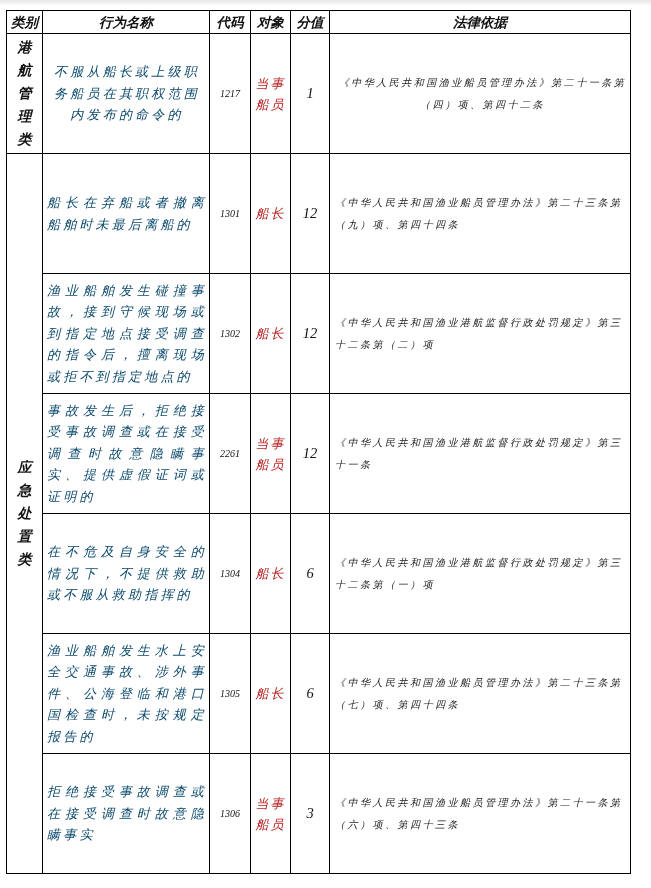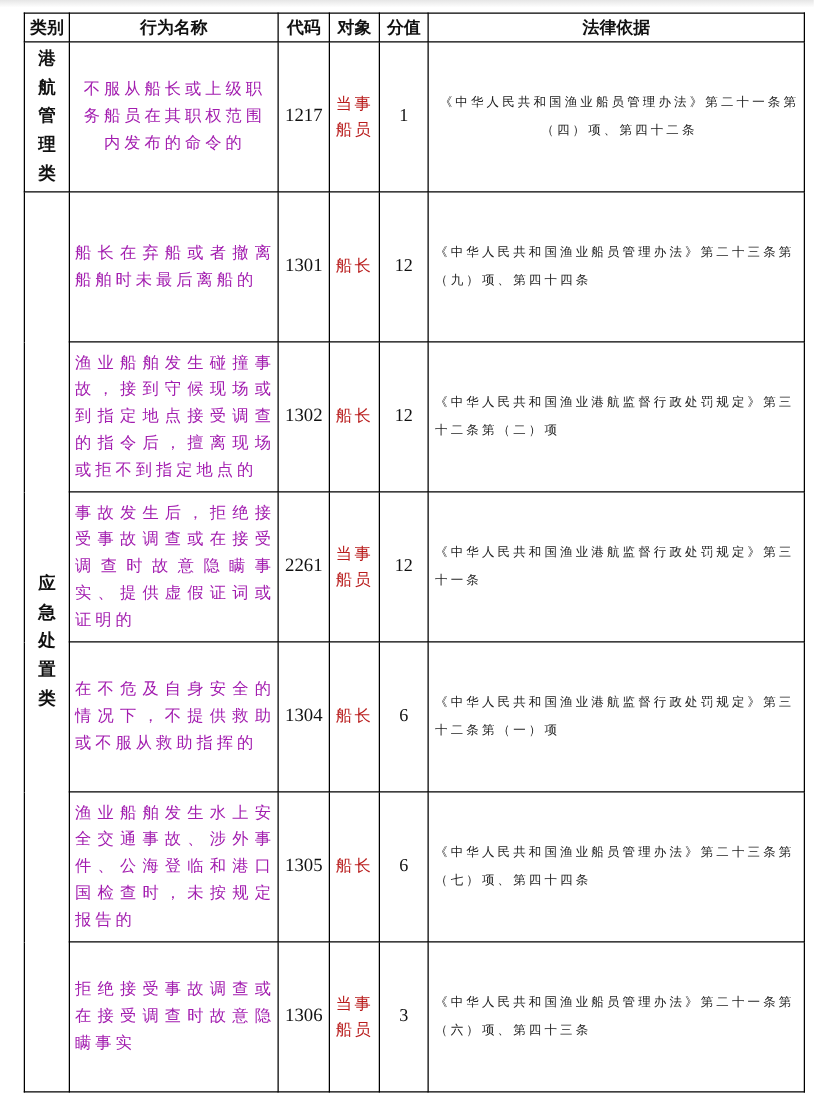--- a/index.html
+++ b/index.html
@@ -16,25 +16,26 @@
       color: #111;
     }
     .top-shade {
       position: absolute;
       left: 0; top: 0;
       width: 651px; height: 6px;
       background: linear-gradient(#e6e6e6, #ffffff);
     }
     table.rules {
       position: absolute;
-      left: 19px;
+      left: 6px;
       top: 10px;
       border-collapse: collapse;
       table-layout: fixed;
       width: 624px;
+      font-style: italic;
     }
     table.rules td, table.rules th {
       border: 1.6px solid #000;
       padding: 0;
       vertical-align: middle;
     }
     table.rules th {
       height: 22px;
       font-family: "DejaVu Sans", "Liberation Sans", sans-serif;
       font-weight: bold;
@@ -57,26 +58,26 @@
       line-height: 23px;
       word-break: break-all;
       white-space: normal;
     }
     td.name {
       font-size: 13px;
       line-height: 21.5px;
       padding: 0 2px 0 4px !important;
       letter-spacing: 3.2px;
       text-align: justify;
-      color: #a21caf;
+      color: #0c4a6e;
     }
     td.code {
       text-align: center;
       font-family: "Liberation Serif", "DejaVu Serif", serif;
-      font-size: 15px;
+      font-size: 10px;
     }
     td.target {
       text-align: center;
       font-size: 13px;
       line-height: 21px;
       letter-spacing: 2px;
       color: #b91c1c;
     }
     .target-text {
       display: inline-block;

